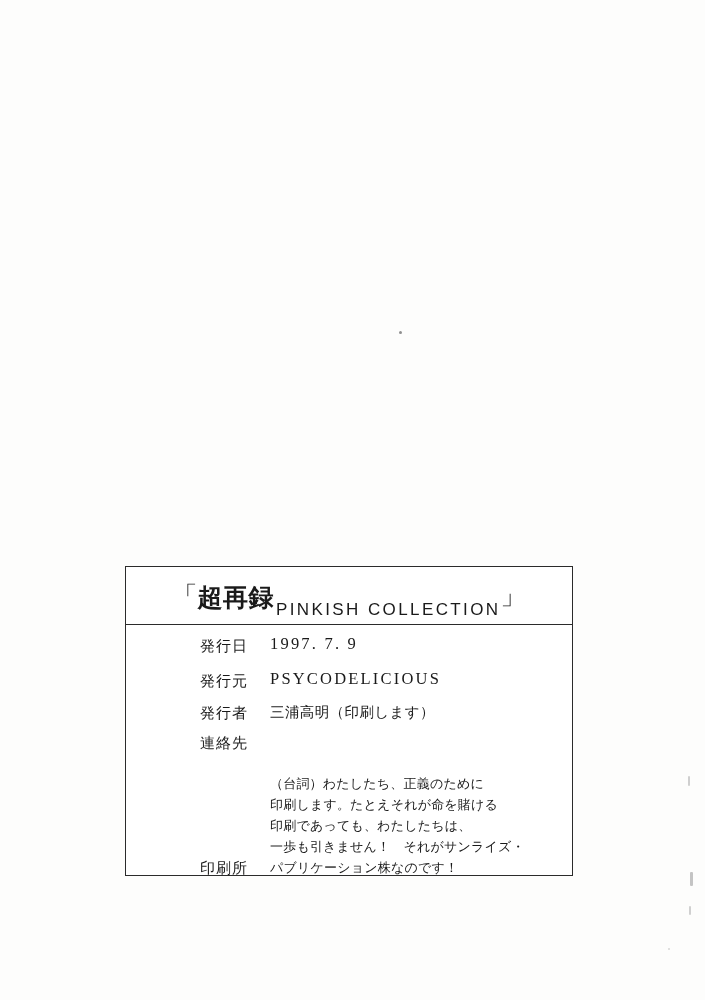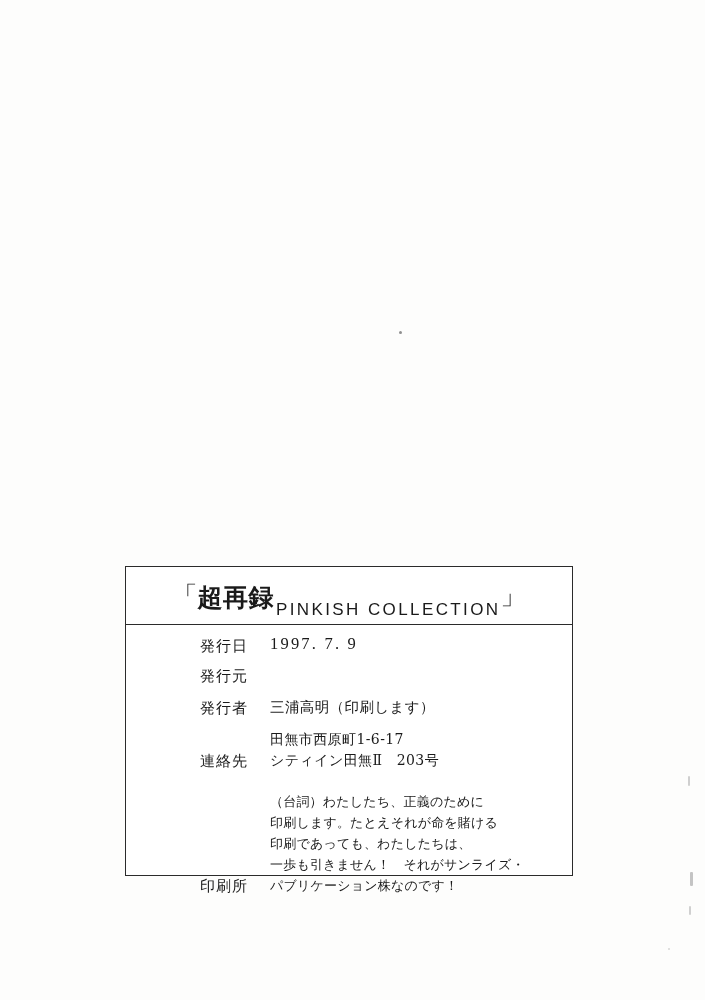--- a/index.html
+++ b/index.html
@@ -166,31 +166,30 @@
 
     <div class="rows">
 
       <div class="row date">
         <div class="label">発行日</div>
         <div class="value mono-ish">1997. 7. 9</div>
       </div>
 
       <div class="row">
         <div class="label">発行元</div>
+        <div class="value mono-ish">PSYCODELICIOUS</div>
       </div>
 
       <div class="row">
         <div class="label">発行者</div>
         <div class="value jp">三浦高明（印刷します）</div>
       </div>
 
       <div class="row contact">
         <div class="label">連絡先</div>
-        <div class="value jp">田無市西原町1-6-17
-シティイン田無Ⅱ　203号</div>
       </div>
 
       <div class="row printer">
         <div class="label">印刷所</div>
         <div class="value jp">（台詞）わたしたち、正義のために
 印刷します。たとえそれが命を賭ける
 印刷であっても、わたしたちは、
 一歩も引きません！　それがサンライズ・
 パブリケーション株なのです！</div>
       </div>

